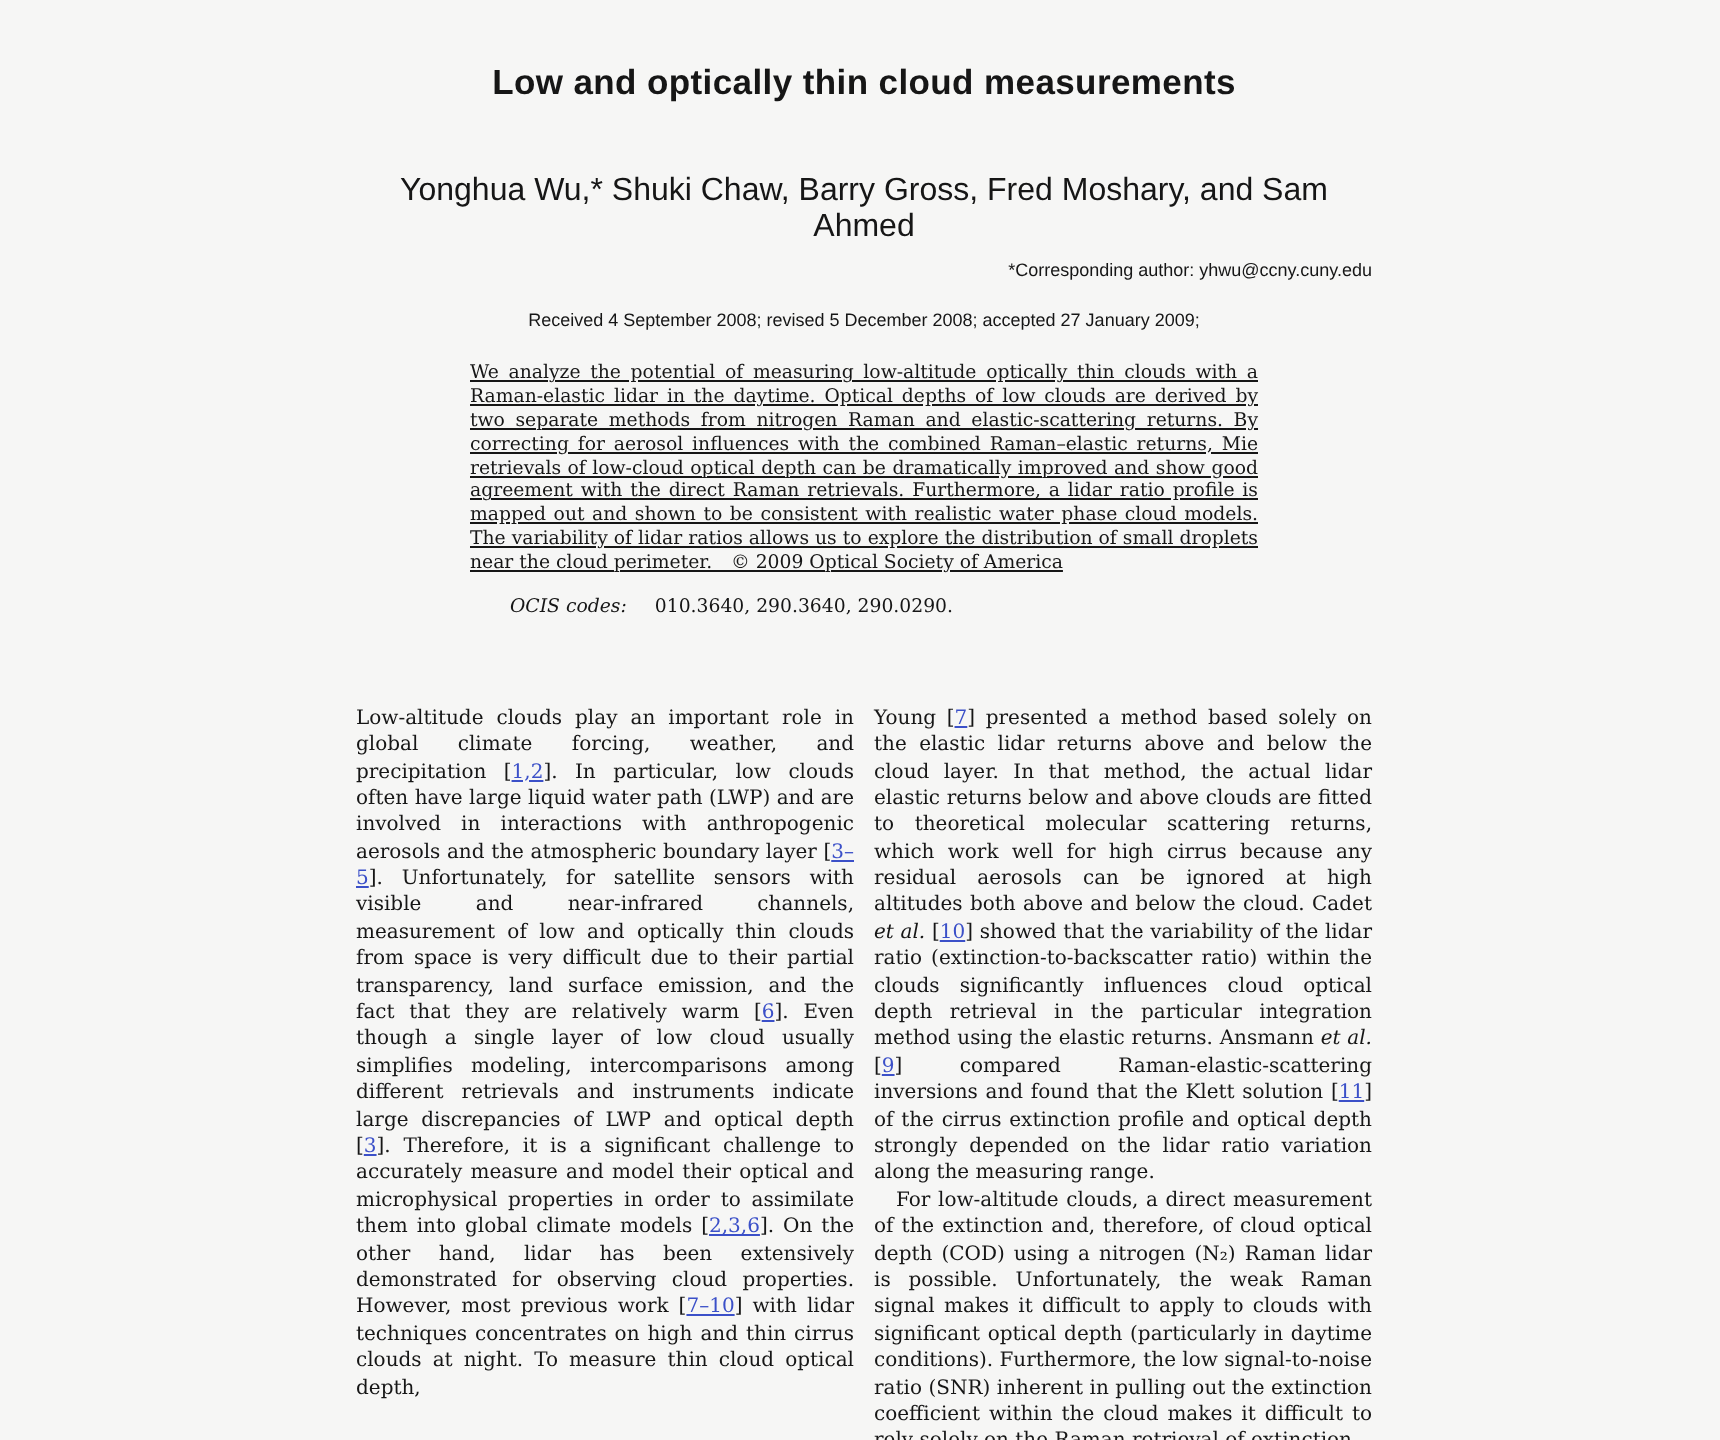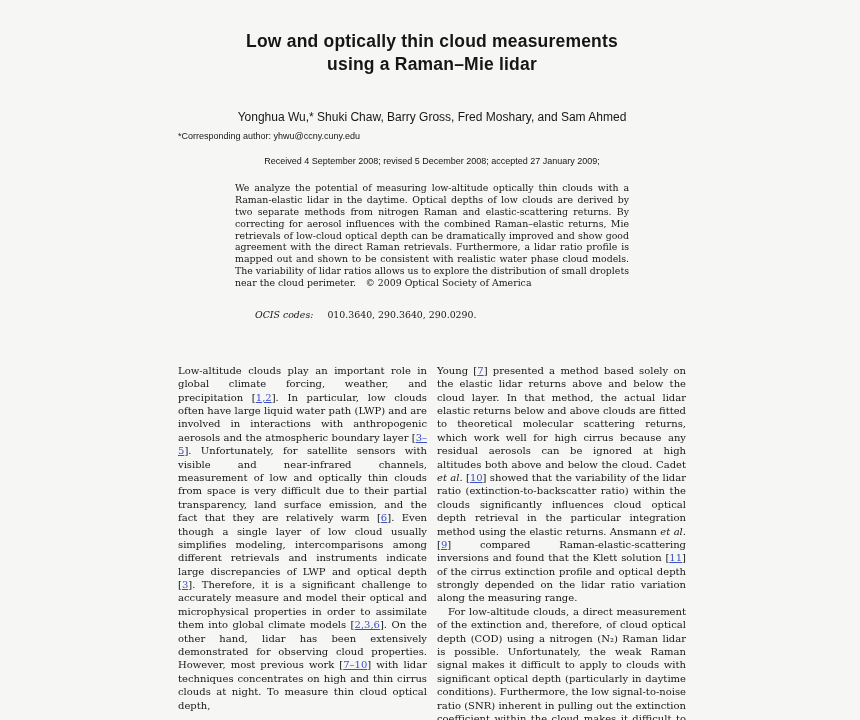--- a/index.html
+++ b/index.html
@@ -28,53 +28,54 @@
     font-family: "Liberation Sans", sans-serif;
     font-weight: bold;
     font-size: 17.5px;
     line-height: 1.32;
     text-align: center;
     margin: 0 0 34px 0;
     letter-spacing: 0.2px;
   }
   .authors {
     font-family: "Liberation Sans", sans-serif;
-    font-size: 12px;
+    font-size: 16px;
     text-align: center;
     margin: 0 0 7px 0;
   }
   .affiliation {
     font-family: "Liberation Sans", sans-serif;
     font-size: 9px;
     text-align: center;
     margin: 0 0 5px 0;
   }
   .corresponding {
     font-family: "Liberation Sans", sans-serif;
     font-size: 9px;
-    text-align: left;
+    text-align: right;
     margin: 0 0 14px 0;
   }
   .history {
     font-family: "Liberation Sans", sans-serif;
     font-size: 9px;
     line-height: 1.45;
     text-align: center;
     margin: 0 0 14px 0;
   }
   
   .abstract-block {
     width: 394px;
     margin: 0 auto 44px auto;
   }
   .abstract-text {
     font-size: 9.4px;
     line-height: 1.26;
     text-align: justify;
-    margin: 0 0 20px 0;
+    margin: 0 0 10px 0;
+    text-decoration: underline;
   }
   .ocis {
     font-size: 9.4px;
     margin: 0;
     padding-left: 20px;
   }
   .ocis .ocis-label { font-style: italic; }
   .ocis .ocis-codes { padding-left: 14px; }
   
   .columns {
@@ -102,21 +103,21 @@
     text-decoration-color: #3b50c8;
     cursor: pointer;
   }
 </style>
 </head>
 <body>
 
 <div class="page">
   <div class="content">
 
-    <h1 class="title"><span>Low and optically thin cloud measurements</span><br><span>using a Raman–Mie lidar</span></h1>
+    <h1 class="title"><span>Low and optically thin cloud measurements</span><br></h1>
 
     <div class="authors">Yonghua Wu,* Shuki Chaw, Barry Gross, Fred Moshary, and Sam Ahmed</div>
 
 
     <div class="corresponding">*Corresponding author: yhwu@ccny.cuny.edu</div>
 
     <div class="history"><span>Received 4 September 2008; revised 5 December 2008; accepted 27 January 2009;</span><br></div>
 
     <div class="abstract-block">
       <p class="abstract-text">We analyze the potential of measuring low-altitude optically thin clouds with a Raman-elastic lidar in the daytime. Optical depths of low clouds are derived by two separate methods from nitrogen Raman and elastic-scattering returns. By correcting for aerosol influences with the combined Raman–elastic returns, Mie retrievals of low-cloud optical depth can be dramatically improved and show good agreement with the direct Raman retrievals. Furthermore, a lidar ratio profile is mapped out and shown to be consistent with realistic water phase cloud models. The variability of lidar ratios allows us to explore the distribution of small droplets near the cloud perimeter. © 2009 Optical Society of America</p>

